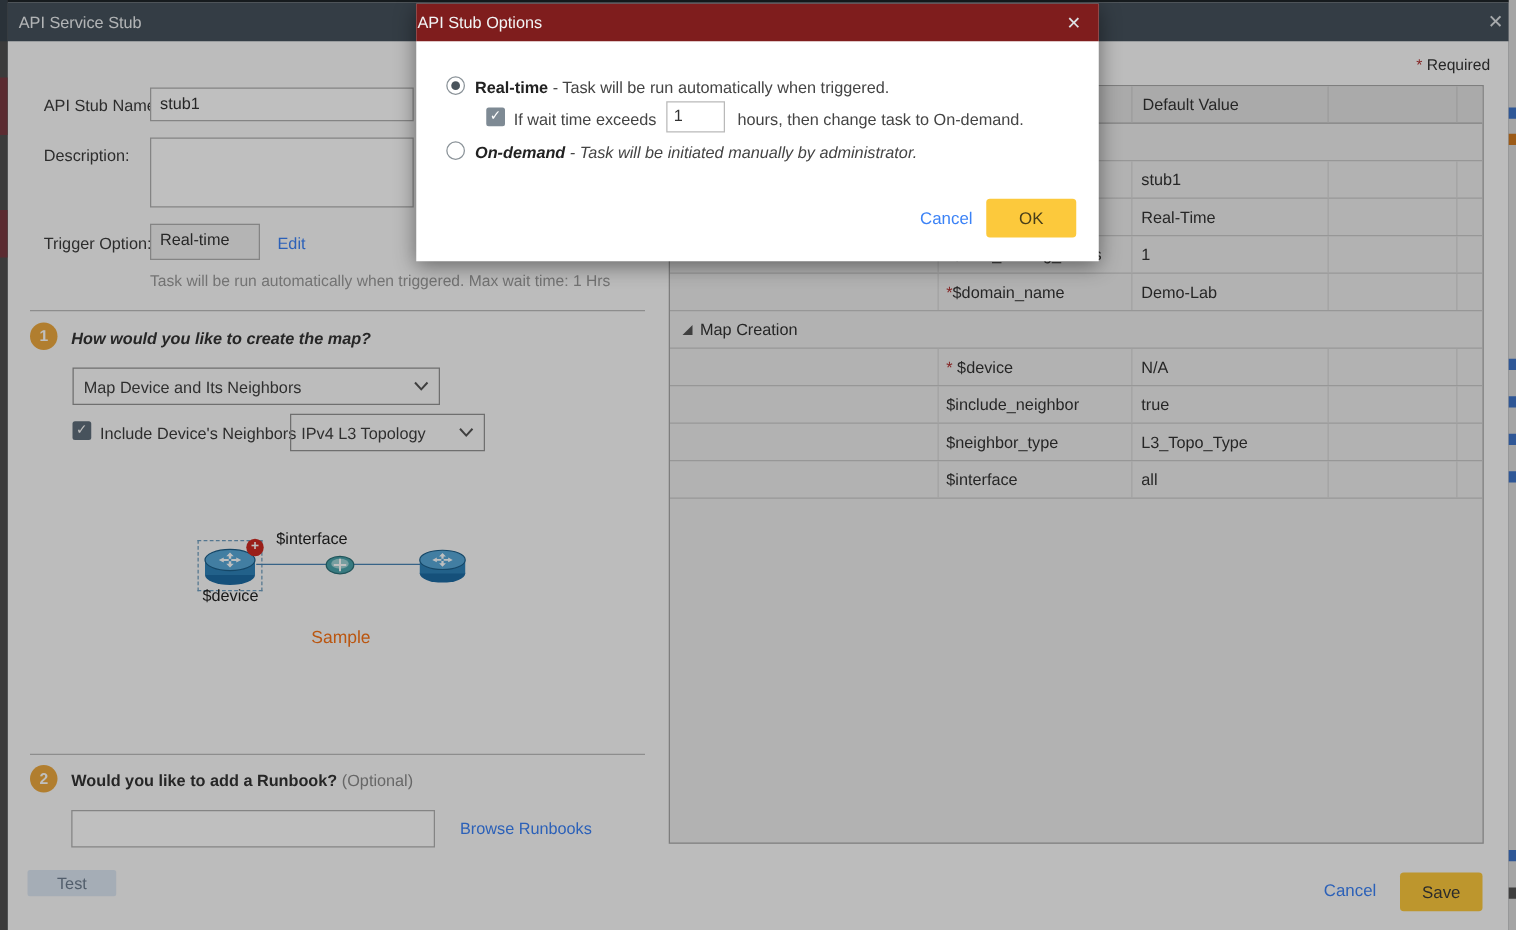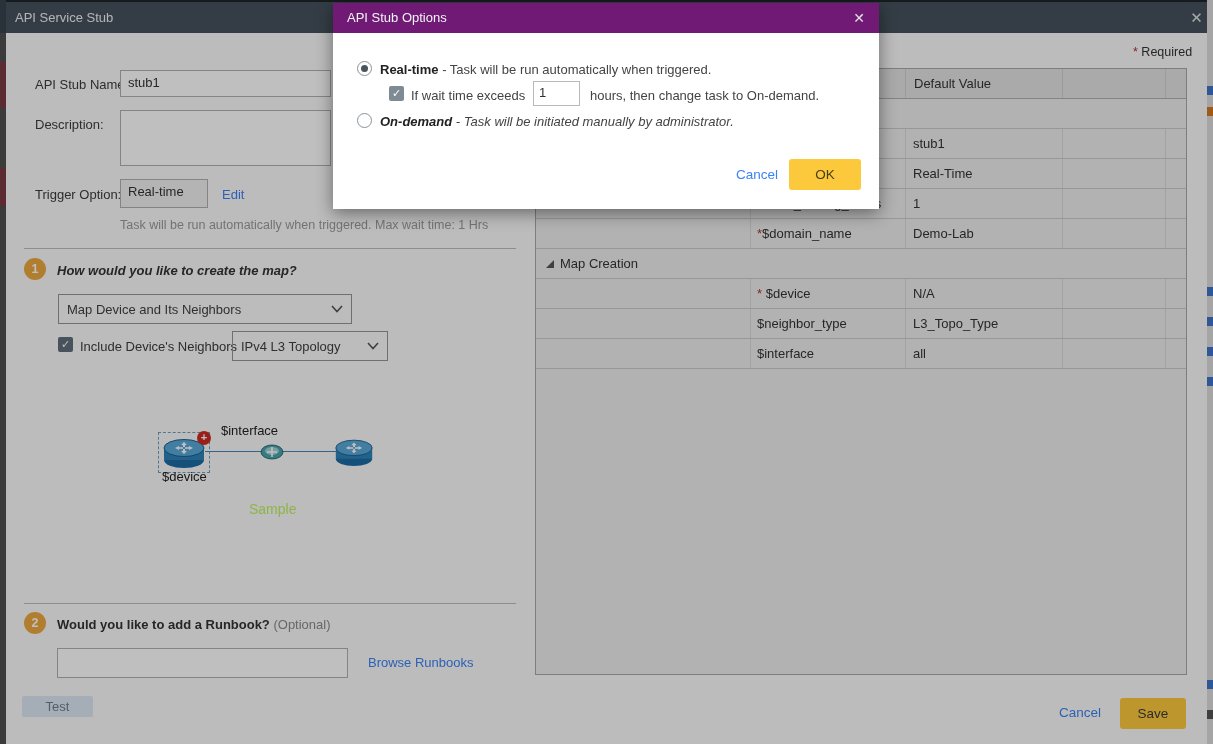--- a/index.html
+++ b/index.html
@@ -37,21 +37,21 @@
   .dropdown .dd-label { flex:1; }
   .chev { width:12px; height:8px; }
 
   .cb { width:15px; height:15px; background:#5f6e7b; color:#fff; font-size:11px; line-height:15px; text-align:center; z-index:2; border-radius:2px; cursor:pointer; }
 
   
   .dashedbox { border:1px dashed #6f9ec0; z-index:2; }
   .badge { width:14px; height:14px; border-radius:50%; background:#ce2a22; color:#fff; font-size:11px; font-weight:bold; text-align:center; line-height:13px; z-index:4; }
   .dlabel { color:#222; z-index:2; }
   .linkline { height:1px; background:#4a85b5; z-index:2; }
-  .sample { color:#bef264; font-size:14px; z-index:2; }
+  .sample { color:#f97316; font-size:14px; z-index:2; }
 
   .btn-test { width:71px; height:21px; background:#dde7f3; color:#6e7e90; border:none; font-size:13px; z-index:2; border-radius:2px; cursor:pointer; }
 
   
   .required-note { color:#333; font-size:12.5px; z-index:2; }
   .red { color:#b03030; }
   .nbtable { left:535px; top:68px; width:652px; height:607px; border:1px solid #a8a8a8; background:#eeeeee; z-index:2; overflow:hidden; }
   .thead { display:flex; height:30px; background:#e3e3e3; border-bottom:1px solid #b0b0b0; }
   .thead .c { border-right:1px solid #cfcfcf; padding:0 8px; line-height:29px; color:#333; }
   .trow { display:flex; height:30px; border-bottom:1px solid #cacaca; }
@@ -61,21 +61,21 @@
   .grouprow { display:flex; height:30px; border-bottom:1px solid #cacaca; align-items:center; padding-left:10px; }
   .tri { width:0; height:0; border-left:8px solid transparent; border-bottom:8px solid #555; margin-right:6px; }
 
   .btn-yellow { background:#fcc93c; border:none; border-radius:3px; color:#473e1a; font-size:13.5px; cursor:pointer; }
 
   
   .dim { left:0; top:0; width:1213px; height:744px; background:rgba(0,0,0,0.25); z-index:10; }
 
   
   .modal { left:333px; top:3px; width:546px; height:206px; background:#fff; z-index:20; box-shadow:0 4px 16px rgba(0,0,0,0.45); }
-  .modal-head { height:30px; background:#701a75; color:#f2f4f5; line-height:30px; padding-left:14px; font-size:13px; position:relative; }
+  .modal-head { height:30px; background:#7f1d1d; color:#f2f4f5; line-height:30px; padding-left:1px; font-size:13px; position:relative; }
   .modal-close { position:absolute; right:10px; top:0; width:20px; height:30px; text-align:center; font-size:14px; color:#dfe3e6; cursor:pointer; }
   .radio { width:15px; height:15px; border-radius:50%; border:1px solid #8a9298; position:absolute; background:#fff; }
   .radio.sel::after { content:""; position:absolute; left:3px; top:3px; width:7px; height:7px; border-radius:50%; background:#4a545c; }
   .mtext b { color:#222; } .mtext { color:#444; }
   .cb-modal { background:#7e8a94; }
   .num-input { border:1px solid #b9b9b9; background:#fff; padding:3px 5px; color:#333; }
 </style>
 </head>
 <body>
 
@@ -227,20 +227,27 @@
     </div>
     <div class="trow">
       <div class="c c0"></div>
       <div class="c c1"><span class="red">*</span> <span>$device</span></div>
       <div class="c c2">N/A</div>
       <div class="c c3"></div>
         <div class="c c4"></div>
     </div>
     <div class="trow">
       <div class="c c0"></div>
+      <div class="c c1"><span class="red"></span><span>$include_neighbor</span></div>
+      <div class="c c2">true</div>
+      <div class="c c3"></div>
+        <div class="c c4"></div>
+    </div>
+    <div class="trow">
+      <div class="c c0"></div>
       <div class="c c1"><span class="red"></span><span>$neighbor_type</span></div>
       <div class="c c2">L3_Topo_Type</div>
       <div class="c c3"></div>
         <div class="c c4"></div>
     </div>
     <div class="trow">
       <div class="c c0"></div>
       <div class="c c1"><span class="red"></span><span>$interface</span></div>
       <div class="c c2">all</div>
       <div class="c c3"></div>

